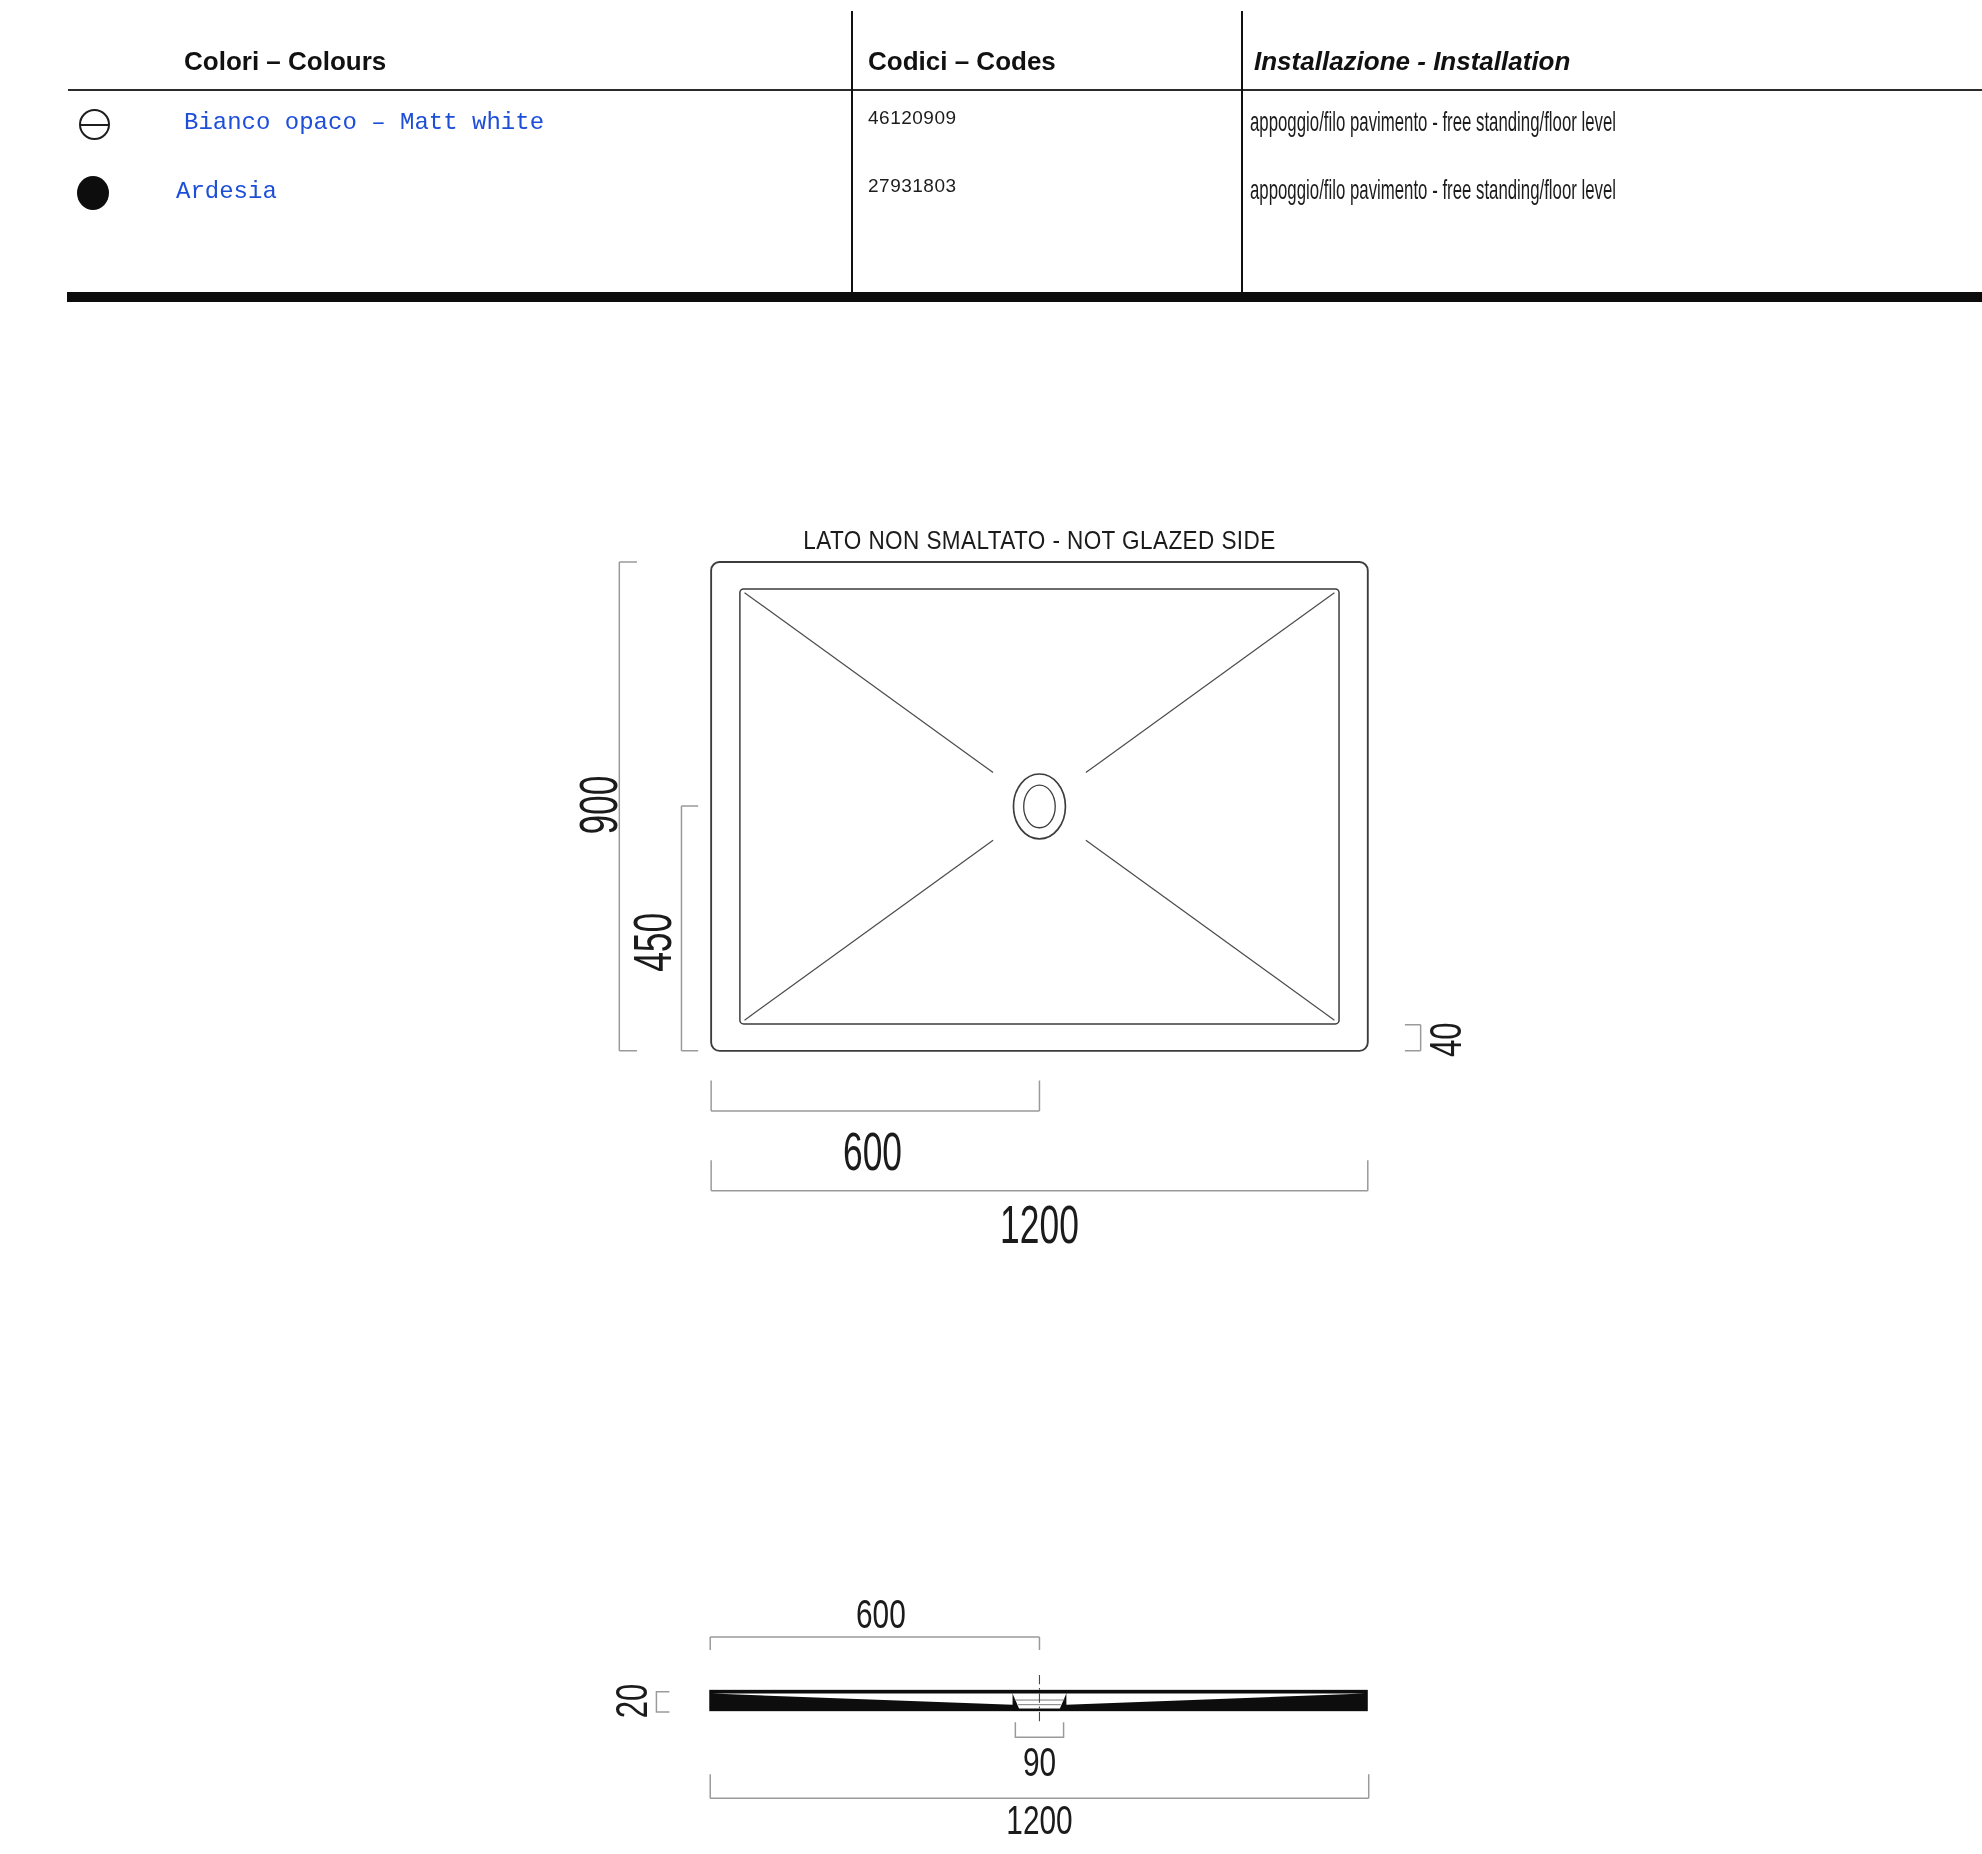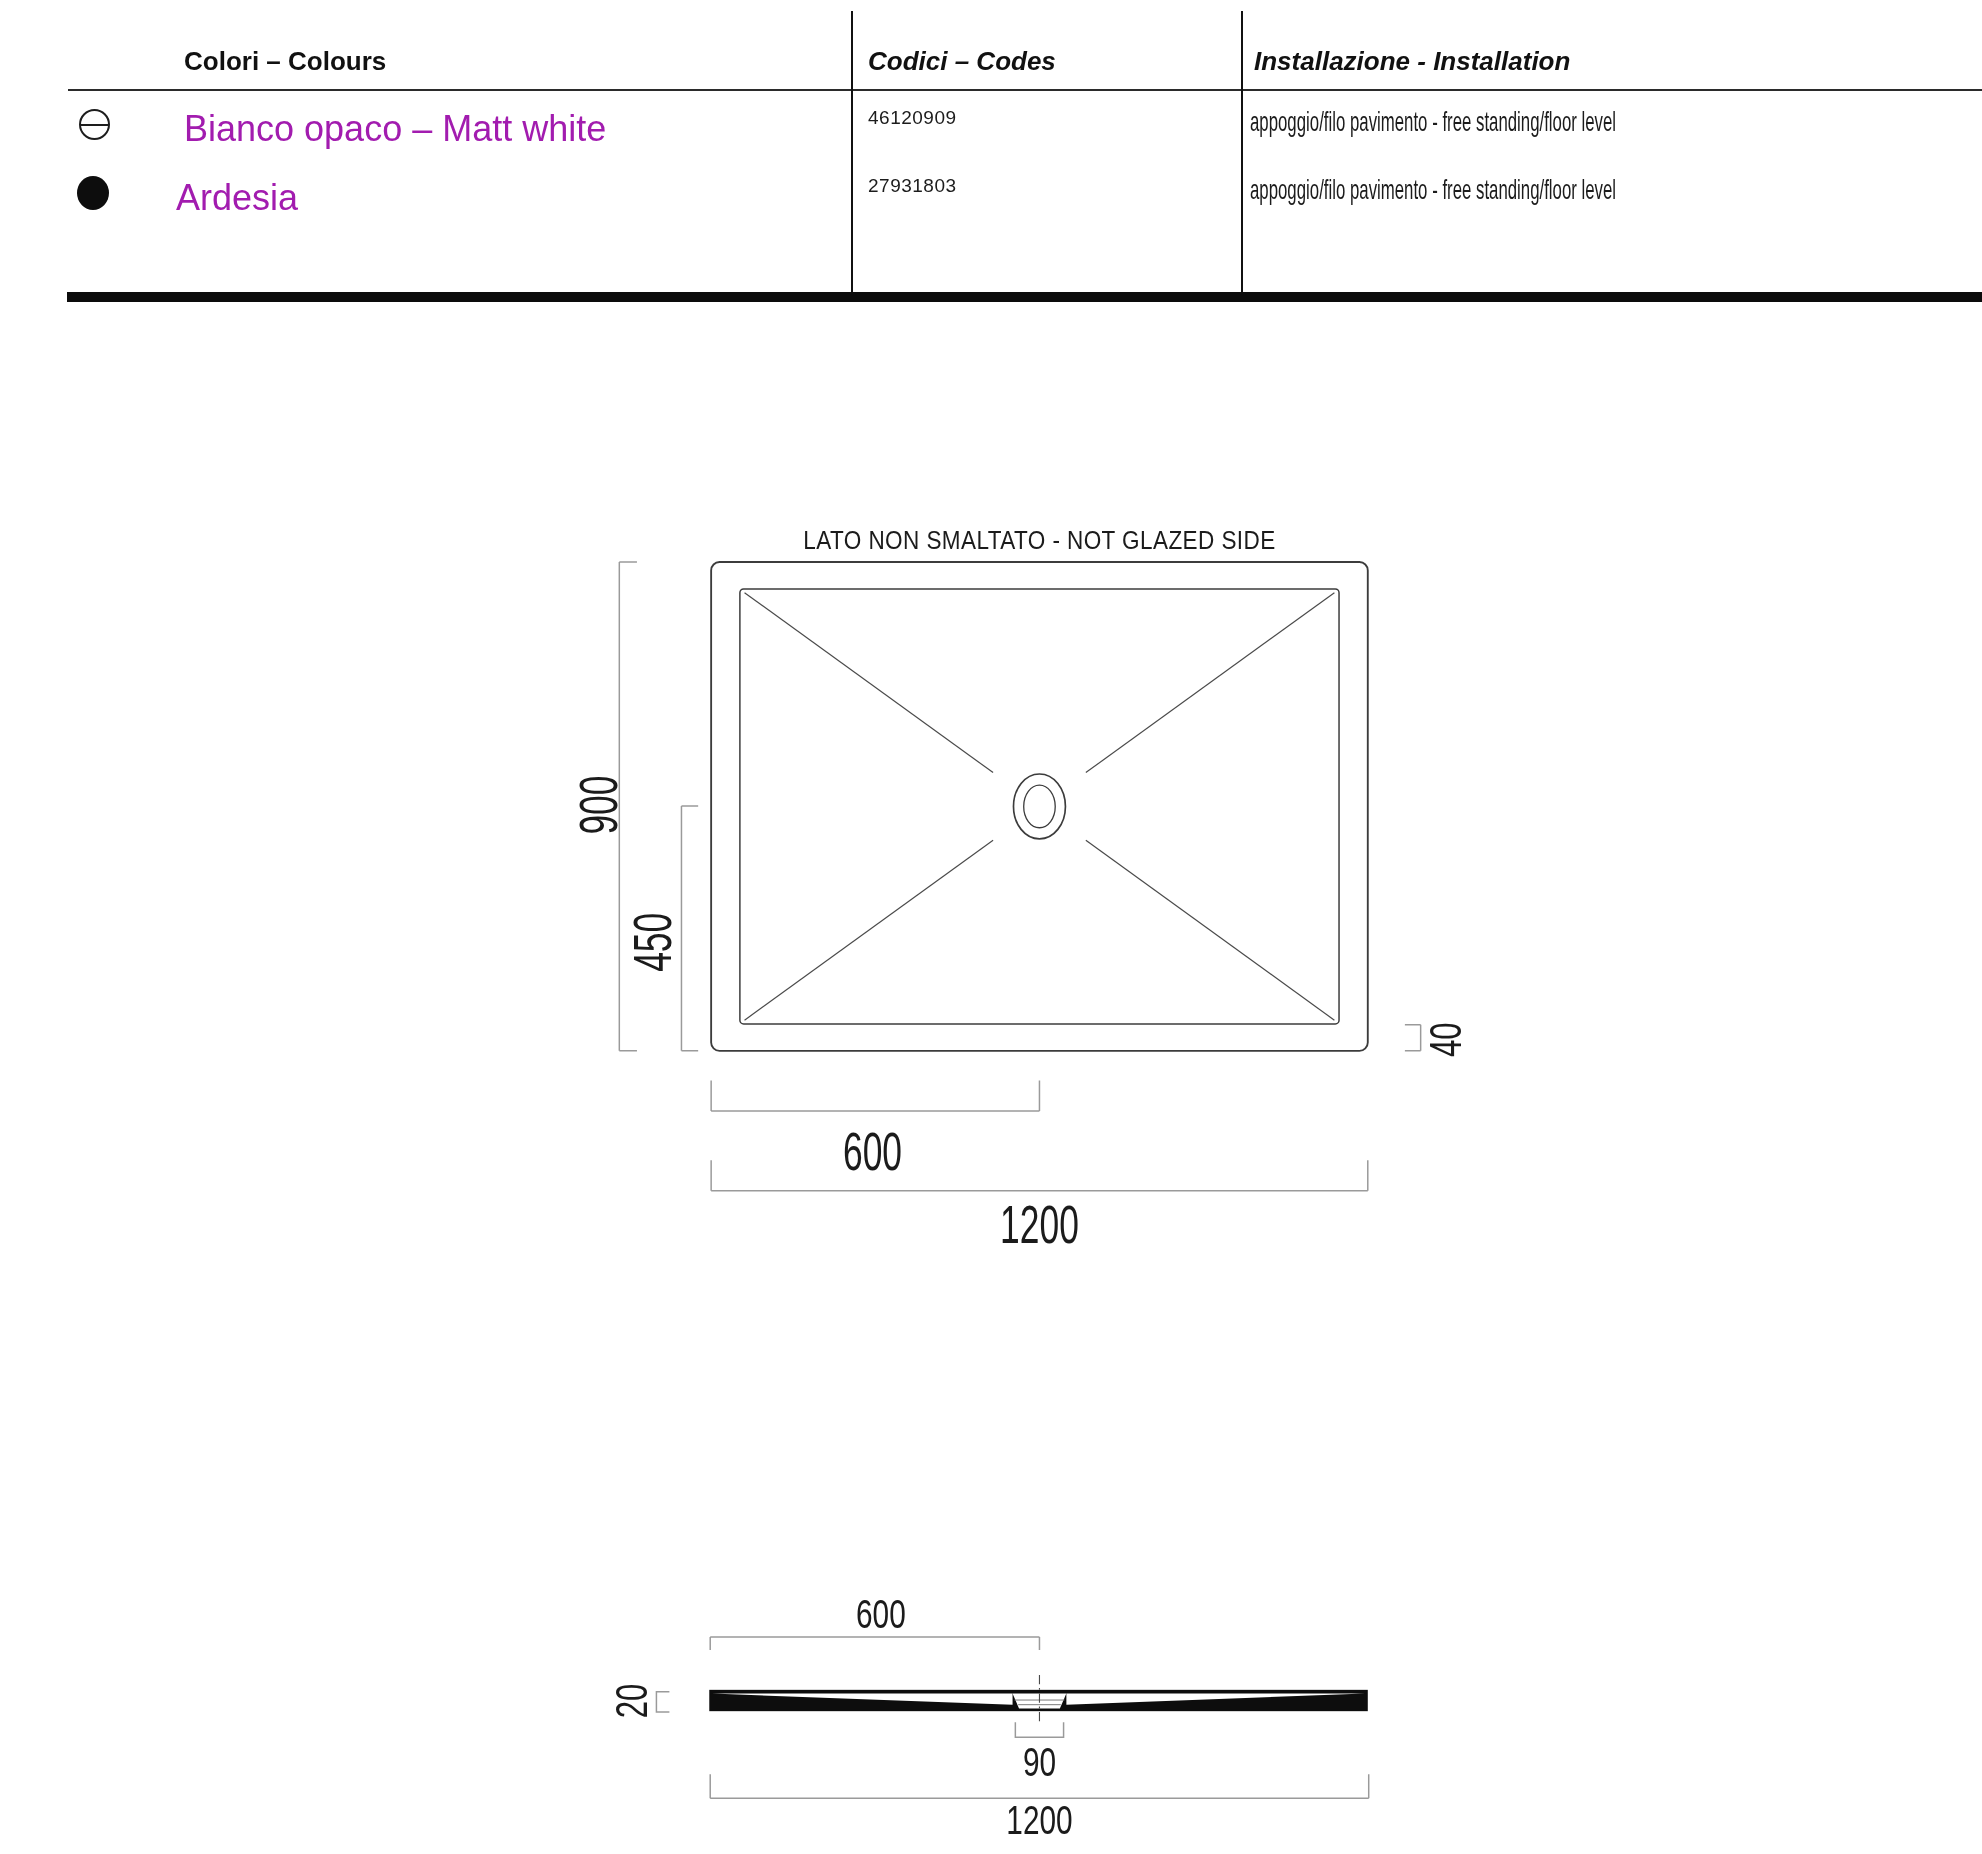--- a/index.html
+++ b/index.html
@@ -12,21 +12,21 @@
     overflow:hidden;
     margin-left:48px;
   }
   .abs{position:absolute;}
   
   .th{
     font-weight:bold;font-size:26px;line-height:1;color:#111;
     white-space:nowrap;
   }
   .td{
-    font-size:36px;line-height:1;color:#a21caf;white-space:nowrap;
+    font-size:24px;line-height:1;color:#1d4ed8;white-space:nowrap;font-family:Liberation Mono, monospace;
   }
   .td-code{font-size:19px;line-height:1;color:#1c1c1c;white-space:nowrap;letter-spacing:0.5px;}
   .td-cond{
     font-size:28px;line-height:1;color:#1c1c1c;white-space:nowrap;
     transform:scaleX(0.60);transform-origin:left center;
   }
   .rule-thin{background:#2b2b2b;height:1.9px;}
   .rule-thick{background:#0c0c0c;height:10.2px;}
   .vline{background:#111;width:1.9px;}
   .swatch-outline{
@@ -47,21 +47,21 @@
   .dwg-title{font-size:27px;letter-spacing:0.5px;}
 </style>
 </head>
 <body>
 
 <div id="page">
 
   <div class="abs" style="left:0;top:0;width:1982px;height:306px;">
 
     <div class="abs th" style="left:136px;top:48px;">Colori – Colours</div>
-    <div class="abs th" style="left:820px;top:48px;font-style:italic;">Codici – Codes</div>
+    <div class="abs th" style="left:820px;top:48px;">Codici – Codes</div>
     <div class="abs th" style="left:1206px;top:48px;font-style:italic;">Installazione - Installation</div>
 
     <div class="abs rule-thin" style="left:20.4px;top:89px;width:1941px;"></div>
 
     <div class="abs vline" style="left:803px;top:11px;height:282px;"></div>
     <div class="abs vline" style="left:1193px;top:11px;height:282px;"></div>
 
     <div class="abs swatch-outline" style="left:31px;top:109px;">
       <div class="mid"></div>
     </div>

